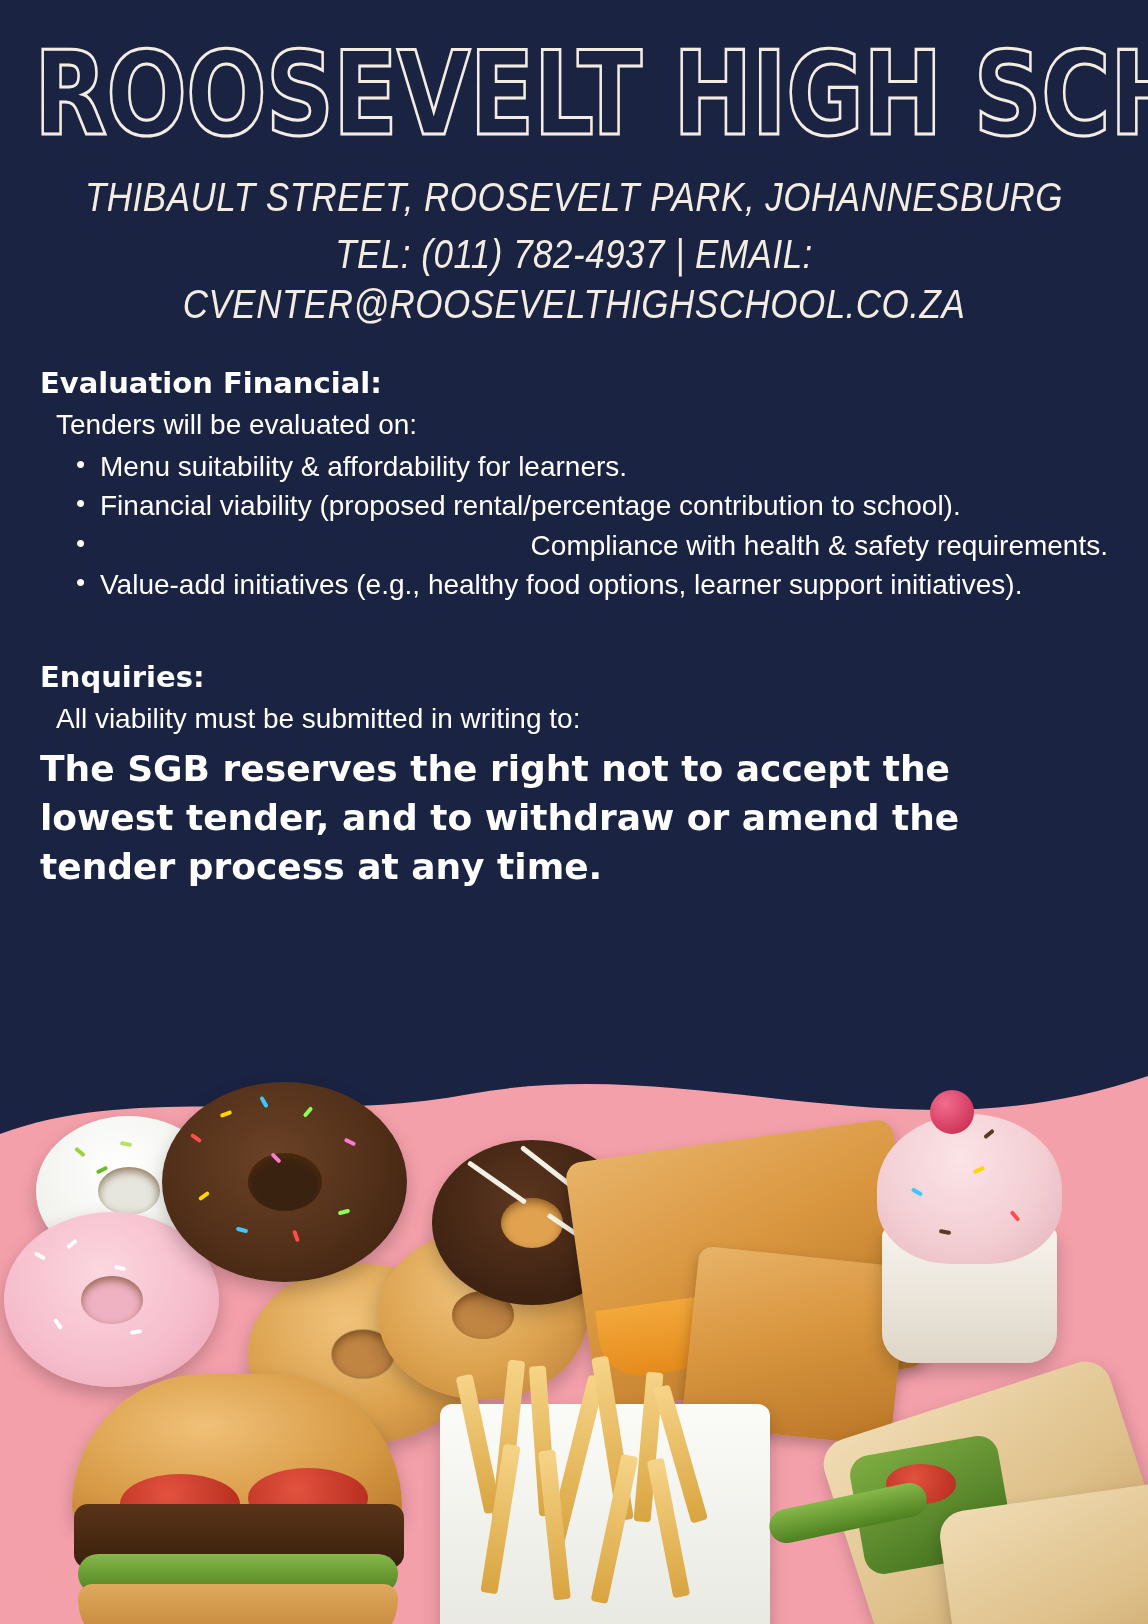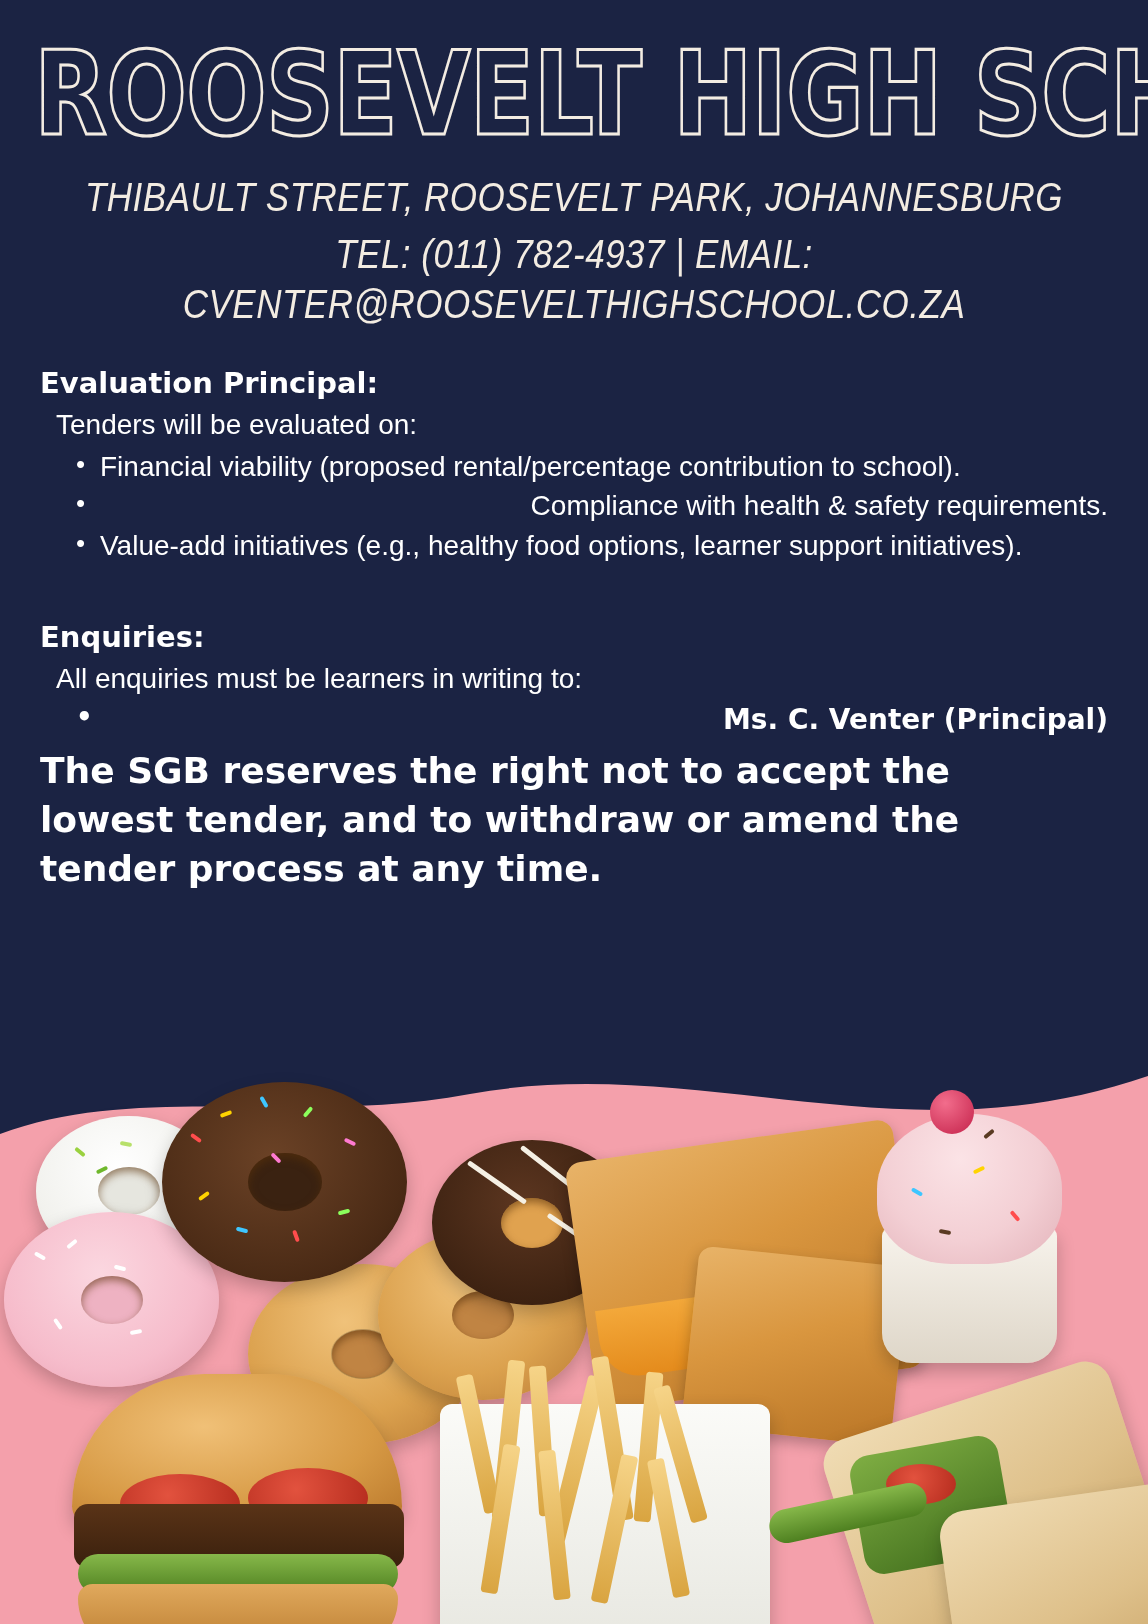--- a/index.html
+++ b/index.html
@@ -290,34 +290,34 @@
   <div class="header">
     <div class="school-name">ROOSEVELT HIGH SCHOOL</div>
     <div class="addr-wrap">
       <div class="address-line">THIBAULT STREET, ROOSEVELT PARK, JOHANNESBURG</div>
       <div class="contact-line">TEL: (011) 782-4937 | EMAIL: CVENTER@ROOSEVELTHIGHSCHOOL.CO.ZA</div>
     </div>
   </div>
 
   <div class="content">
 
-    <div class="section-heading">Evaluation Principal:</div>
+    <div class="section-heading">Evaluation Financial:</div>
     <p class="lead">Tenders will be evaluated on:</p>
     <ul class="bullets">
+      <li>Menu suitability &amp; affordability for learners.</li>
       <li>Financial viability (proposed rental/percentage contribution to school).</li>
       <li class="nojustify">Compliance with health &amp; safety requirements.</li>
       <li>Value-add initiatives (e.g., healthy food options, learner support initiatives).</li>
     </ul>
 
     <div class="gap"></div>
 
     <div class="section-heading">Enquiries:</div>
-    <p class="lead">All enquiries must be learners in writing to:</p>
+    <p class="lead">All viability must be submitted in writing to:</p>
     <ul class="bullets enq-list">
-      <li class="nojustify strong-inline">Ms. C. Venter (Principal)</li>
     </ul>
 
     <div class="disclaimer">The SGB reserves the right not to accept the lowest tender, and to withdraw or amend the tender process at any time.</div>
   </div>
 
   <div class="collage">
     <div class="collage-bg"></div>
     <svg class="collage-wave" viewBox="0 0 1148 120" preserveAspectRatio="none">
       <path d="M0,0 L1148,0 L1148,34 C900,120 700,10 470,52 C300,84 140,40 0,92 Z" fill="#1b2343"></path>
     </svg>

